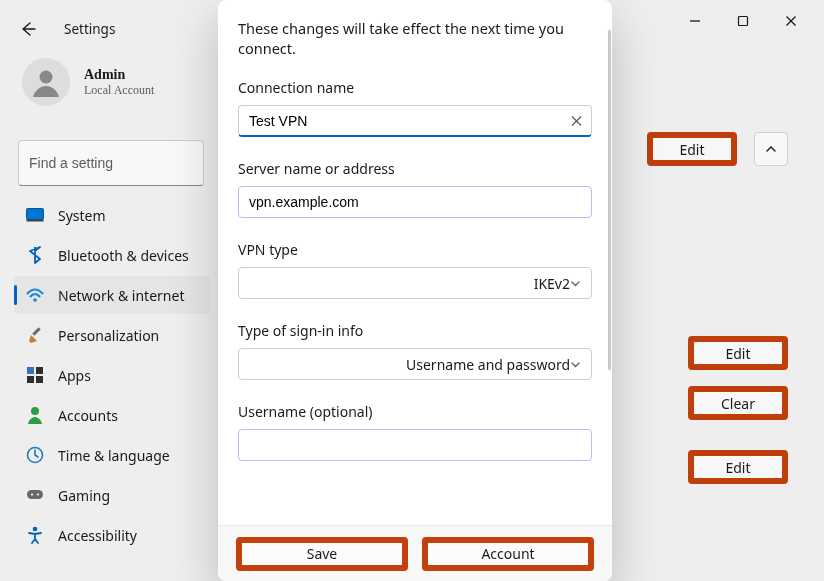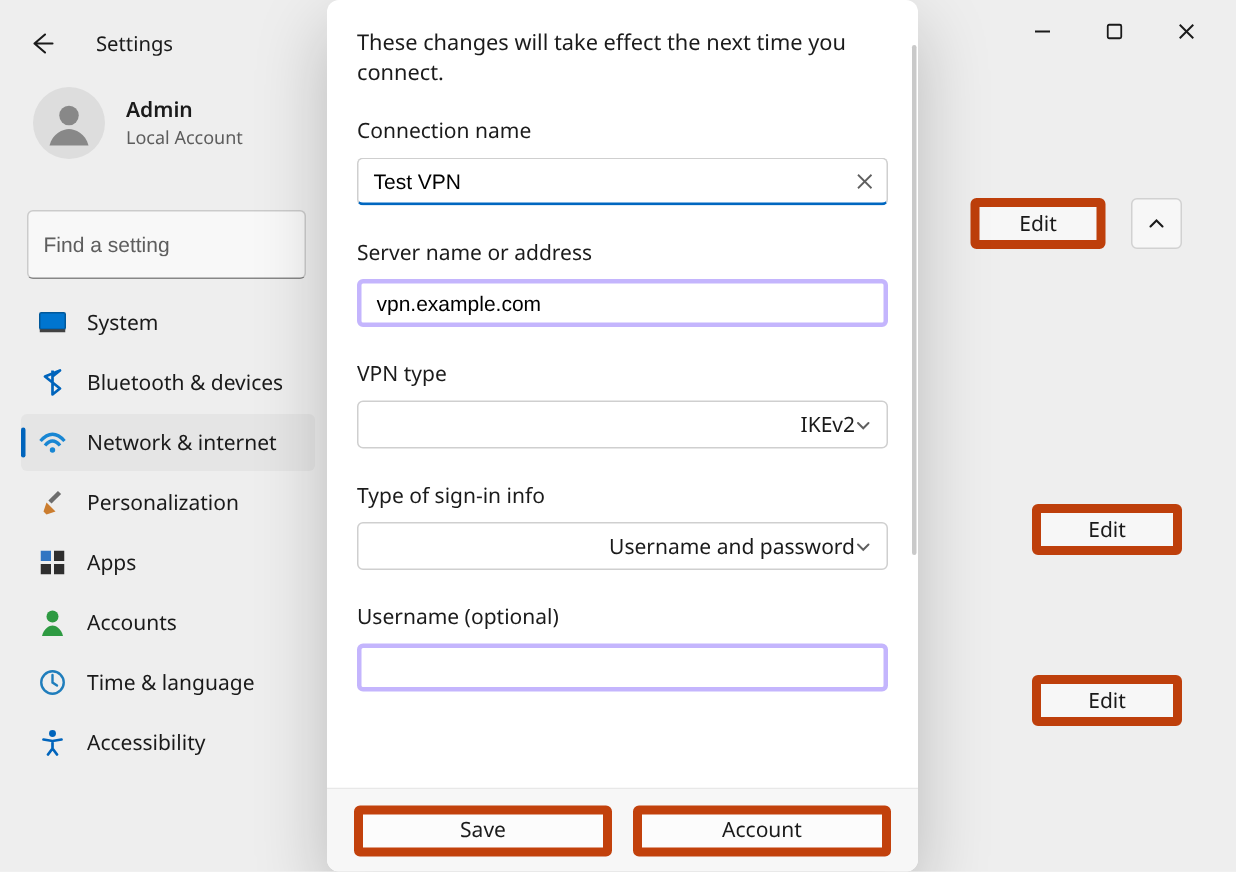--- a/index.html
+++ b/index.html
@@ -8,21 +8,21 @@
 
   
   .titlebar { position: absolute; top: 0; right: 0; height: 42px; display: flex; align-items: center; gap: 6px; padding-right: 12px; }
   .tb-btn { width: 42px; height: 32px; display: flex; align-items: center; justify-content: center; border-radius: 4px; }
 
   
   .header { position: absolute; top: 8px; left: 12px; height: 42px; display: flex; align-items: center; gap: 20px; justify-content: space-between; }
   .back { width: 32px; height: 32px; display: flex; align-items: center; justify-content: center; border-radius: 4px; }
 
   
-  .user { position: absolute; left: 22px; top: 58px; display: flex; align-items: center; gap: 14px; }
+  .user { position: absolute; left: 22px; top: 58px; display: flex; align-items: center; gap: 14px; font-family: Liberation Serif, serif; }
   .avatar { width: 48px; height: 48px; border-radius: 50%; background: #e2e2e2; display:flex; align-items:center; justify-content:center; }
   .user .name { font-weight: 600; font-size: 14px; }
   .user .sub  { font-size: 12px; color: #5f5f5f; }
 
   
   .search { position: absolute; left: 18px; top: 140px; width: 186px; }
   .search input { width: 100%; height: 46px; border: 1px solid #d0d0d0; border-radius: 4px; background:#fdfdfd; padding: 12px 10px; font-size:14px; color:#555; border-bottom:1.5px solid #8a8a8a; }
   .search input::placeholder{color:#606060;}
 
   
@@ -42,21 +42,21 @@
   .clear{position:absolute; right:16px; top:296px; width:100px;}
   .edit3{position:absolute; right:16px; top:360px; width:100px;}
 
   
   .overlay{position:absolute; inset:0; background:rgba(0,0,0,0.02);}
   .dialog{position:absolute; left:218px; top:0; width:394px; height:581px; background:#fff; border-radius:8px; box-shadow:0 18px 48px rgba(0,0,0,0.22); display:flex; flex-direction:column;}
   .dlg-body{flex:1; overflow:hidden; padding:18px 20px 0 20px; position:relative;}
   .dlg-scroll-ind{position:absolute; top:30px; right:1px; width:3px; height:340px; background:#c9c9c9; border-radius:3px;}
   .intro{font-size:14.5px; color:#1b1b1b; margin-bottom:20px;}
   .fld-label{font-size:14px; margin-bottom:8px;}
-  .txt{width:100%; height:32px; border:3px solid #c4b5fd; border-radius:4px; padding:0 10px; font-size:14px; background:#fff;}
+  .txt{width:100%; height:32px; border:1px solid #c4b5fd; border-radius:4px; padding:0 10px; font-size:14px; background:#fff;}
   .txt.focus{border:1px solid #cfcfcf; border-bottom:2px solid #0067c0; outline:none;}
   .clear-x{position:absolute; right:10px; top:50%; transform:translateY(-50%); color:#5f5f5f; font-size:14px;}
   .input-wrap{position:relative; margin-bottom:22px;}
   .sel{width:100%; height:32px; border:1px solid #cfcfcf; border-radius:4px; padding:0 10px; font-size:14px; background:#fff; display:flex; align-items:center; justify-content:flex-end;}
   .dlg-footer{height:56px; border-top:1px solid #e8e8e8; background:#f7f7f7; display:flex; align-items:center; justify-content:center; gap:14px; border-radius:0 0 8px 8px; padding:0 18px;}
   .dlg-footer .btn{flex:1;}
 
   svg{display:block;}
 </style>
 </head>
@@ -168,20 +168,30 @@
     <span class="side-icon">
         <svg width="18" height="18" viewBox="0 0 18 18">
           <circle cx="9" cy="9" r="7.5" fill="none" stroke="#2080c0" stroke-width="1.6"></circle>
           <path d="M9 4v5l3 2" stroke="#2080c0" stroke-width="1.6" fill="none" stroke-linecap="round"></path>
         </svg>
       </span>
     <span>Time &amp; language</span>
   </div>
   <div class="side-item">
     <span class="side-icon">
+        <svg width="18" height="14" viewBox="0 0 18 14">
+          <rect x="1" y="2" width="16" height="9" rx="4.5" fill="#6b6b6b"></rect>
+          <circle cx="6" cy="6.5" r="1.1" fill="#fff"></circle>
+          <circle cx="12" cy="6.5" r="1.1" fill="#fff"></circle>
+        </svg>
+      </span>
+    <span>Gaming</span>
+  </div>
+  <div class="side-item">
+    <span class="side-icon">
         <svg width="16" height="18" viewBox="0 0 16 18">
           <circle cx="8" cy="3" r="2.3" fill="#0067c0"></circle>
           <path d="M2 7l6 1 6-1M8 8v5l-3 4M8 13l3 4" stroke="#0067c0" stroke-width="1.8" fill="none" stroke-linecap="round"></path>
         </svg>
       </span>
     <span>Accessibility</span>
   </div>
 </div>
 
 <div class="main">
@@ -189,20 +199,21 @@
   <div class="chev1">
     <svg width="12" height="12" viewBox="0 0 12 12">
         <path d="M2 8l4-4 4 4" stroke="#1b1b1b" stroke-width="1.4" fill="none" stroke-linecap="round"></path>
       </svg>
   </div>
   <div class="info">
     <div>ple.com</div>
     <div style="margin-top:8px;">e and password</div>
   </div>
   <div class="btn edit2">Edit</div>
+  <div class="btn clear">Clear</div>
   <div class="btn edit3">Edit</div>
 </div>
 
 <div class="overlay"></div>
 <div class="dialog">
   <div class="dlg-body">
     <div class="dlg-scroll-ind"></div>
     <div class="intro">These changes will take effect the next time you connect.</div>
 
     <div class="fld-label">Connection name</div>

